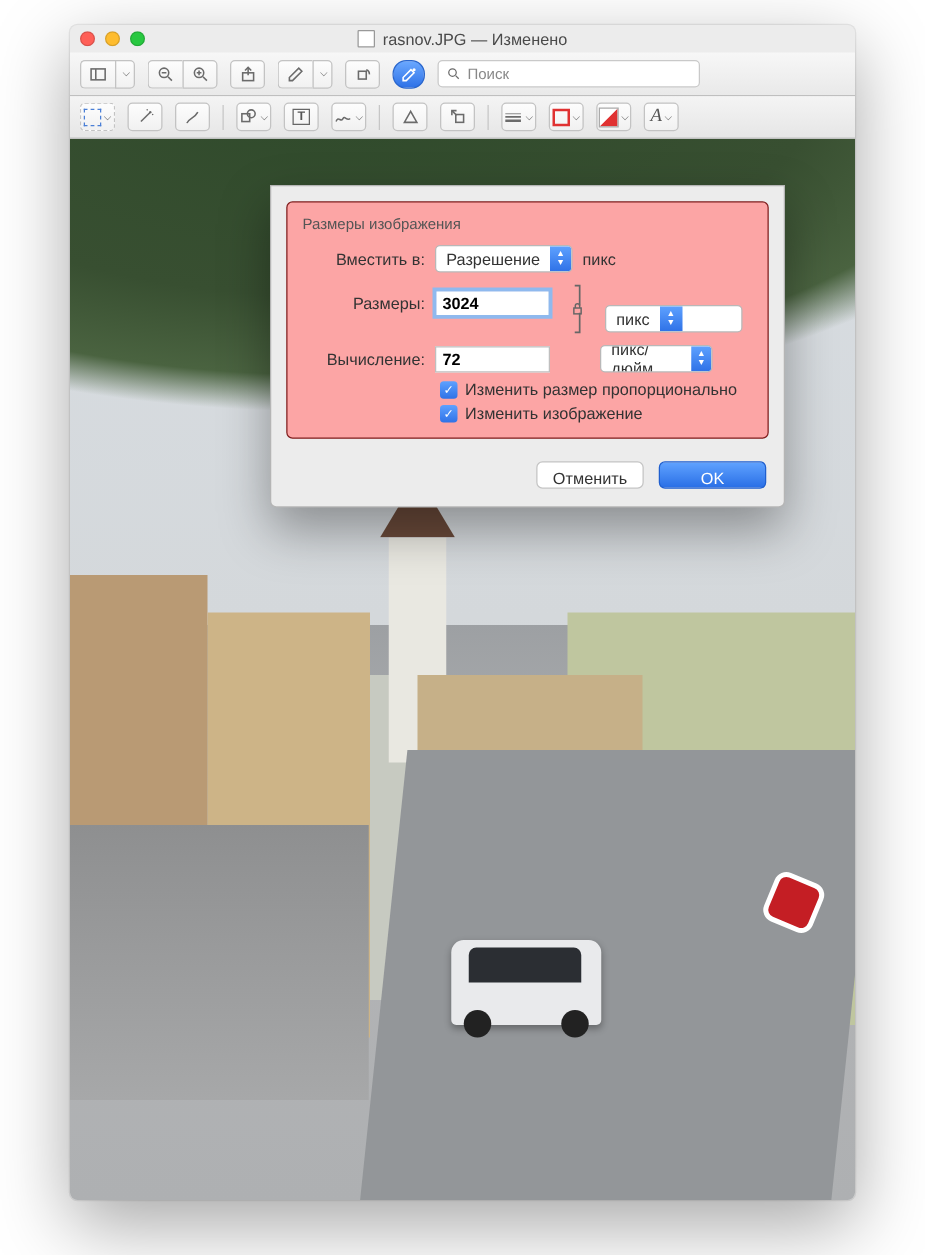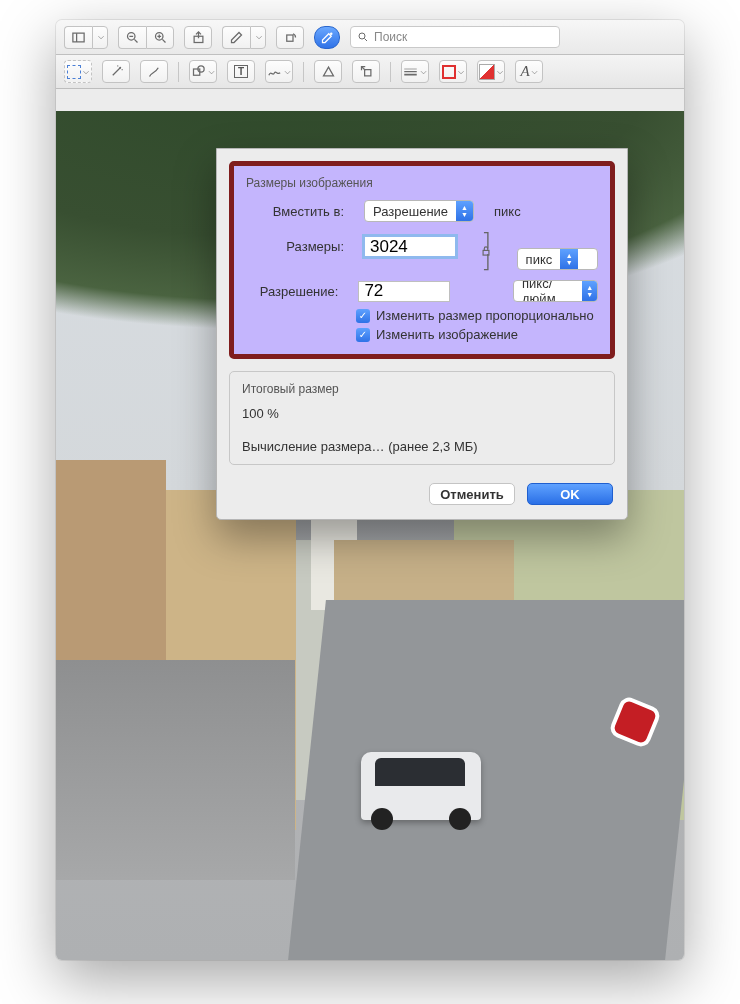--- a/index.html
+++ b/index.html
@@ -51,47 +51,62 @@
 .car { position:absolute; left:305px; bottom:140px; width:120px; height:68px; background:#e9eaec; border-radius:10px 10px 4px 4px; box-shadow: 0 3px 6px rgba(0,0,0,.3);}
 .car:before { content:""; position:absolute; left:14px; top:6px; width:90px; height:28px; background:#2b2e33; border-radius:6px 6px 0 0;}
 .car:after { content:""; position:absolute; left:10px; bottom:-10px; width:22px; height:22px; background:#222; border-radius:50%; box-shadow: 78px 0 #222; }
 
 .dialog {
   position: absolute; left: 160px; top: 128px; width: 412px;
   background: #ececec; border: 1px solid #b5b5b5; border-radius: 0 0 5px 5px;
   box-shadow: 0 18px 40px rgba(0,0,0,0.35);
   font-size: 13px; color: #333;
 }
-.groupbox { margin: 12px; border: 5px solid #7f1d1d; border-radius: 5px; padding: 10px 12px 12px; background: #c4b5fd; position: relative; }
+.groupbox { margin: 12px; border: 1px solid #7f1d1d; border-radius: 5px; padding: 10px 12px 12px; background: #fca5a5; position: relative; }
 .grouptitle { font-size: 12px; color: #555; margin-bottom: 10px; }
-.row { display: flex; align-items: center; margin: 6px 0; gap: 20px; }
+.row { display: flex; align-items: center; margin: 6px 0; gap: 8px; }
 .lbl { width: 98px; text-align: right; font-size: 13px; color: #333; }
 .select { display: inline-flex; align-items: center; height: 22px; background: #fff; border: 1px solid #b8b8b8; border-radius: 4px; overflow: hidden; }
 .select span { padding: 0 8px; font-size: 13px; }
 .select .arr { width: 18px; height: 100%; background: linear-gradient(#5ea1ff,#2f72e7); display:flex; flex-direction:column; align-items:center; justify-content:center; gap:0; color:#fff; font-size:7px; }
-.txtin { height: 21px; border: 1px solid #bfbfbf; border-radius: 0; background:#fff; padding: 0 5px; font-size: 17px; width: 92px; }
+.txtin { height: 21px; border: 1px solid #bfbfbf; border-radius: 0; background:#fff; padding: 0 5px; font-size: 13px; width: 92px; font-weight: bold; }
 .txtin.focus { outline: 3px solid #8fb9ee; outline-offset: -1px; border-color:#7fa8de; }
 .unit { font-size: 13px; }
 .lock { width: 28px; display:flex; flex-direction:column; align-items:center; font-size: 13px; color:#666; }
 .lock svg { width: 14px; height: 14px; }
 .cbrow { display:flex; align-items:center; gap:6px; margin-left: 110px; margin-top:4px; font-size: 13px; }
 .cb { width:14px; height:14px; border-radius:3px; background: linear-gradient(#5ea1ff,#2f72e7); display:flex; align-items:center; justify-content:center; color:#fff; font-size:10px; }
 .resbox { margin: 0 12px 12px; border: 1px solid #c7c7c7; border-radius: 5px; padding: 10px 12px; }
 .btnrow { display:flex; justify-content:flex-end; gap:12px; padding: 6px 14px 14px; }
-.btn { height:22px; min-width:86px; border-radius:5px; font-size:13px; display:flex; align-items:center; justify-content:center;font-weight:bold; }
+.btn { height:22px; min-width:86px; border-radius:5px; font-size:13px; display:flex; align-items:flex-end; justify-content:center; }
 .btn.def { background:#fff; border:1px solid #c4c4c4; }
 .btn.pri { background: linear-gradient(#5fa2ff,#2a6fe6); color:#fff; border:1px solid #1f5fcf; }
 
 .icon { width:15px; height:15px; color:#6b6b6b; }
 </style>
 </head>
 <body>
 
 <div class="window">
 
+  <div class="titlebar">
+    <div class="traffic">
+      <div class="dot r"></div>
+      <div class="dot y"></div>
+      <div class="dot g"></div>
+    </div>
+    <div class="title-center">
+      <span class="doc-icon"></span>
+      <span>
+        <span>rasnov.JPG</span>
+        <span> — </span>
+        <span>Изменено</span>
+      </span>
+    </div>
+  </div>
 
   <div class="toolbar">
     <div class="seg">
       <div class="tbtn seg-l">
         <svg class="icon" viewBox="0 0 24 24">
             <rect x="3" y="5" width="18" height="14" fill="none" stroke="currentColor" stroke-width="2"></rect>
             <line x1="9" y1="5" x2="9" y2="19" stroke="currentColor" stroke-width="2"></line>
           </svg>
       </div>
       <div class="tbtn seg-r" style="min-width:16px">
@@ -271,44 +286,39 @@
             </svg>
           <span style="font-size:14px;line-height:8px">⎦</span>
         </div>
         <div class="select" style="width:110px;margin-top:12px">
           <span>пикс</span>
           <div class="arr">▲<br>▼</div>
         </div>
       </div>
 
       <div class="row" style="margin-top:10px">
-        <div class="lbl">Разрешение:</div>
+        <div class="lbl">Вычисление:</div>
         <input class="txtin" value="72" style="">
         <div style="width:24px"></div>
         <div class="select" style="width:90px">
           <span>пикс/дюйм</span>
           <div class="arr">▲<br>▼</div>
         </div>
       </div>
 
       <div class="cbrow">
         <div class="cb">✓</div>
         <span>Изменить размер пропорционально</span>
       </div>
       <div class="cbrow">
         <div class="cb">✓</div>
         <span>Изменить изображение</span>
       </div>
     </div>
 
-    <div class="resbox">
-      <div class="grouptitle">Итоговый размер</div>
-      <div style="margin:8px 0 18px;font-size:13px">100 %</div>
-      <div style="font-size:13px">Вычисление размера… (ранее 2,3 МБ)</div>
-    </div>
 
     <div class="btnrow">
       <div class="btn def">
           <span>Отменить</span>
         </div>
       <div class="btn pri">
           <span>OK</span>
         </div>
     </div>
   </div>

